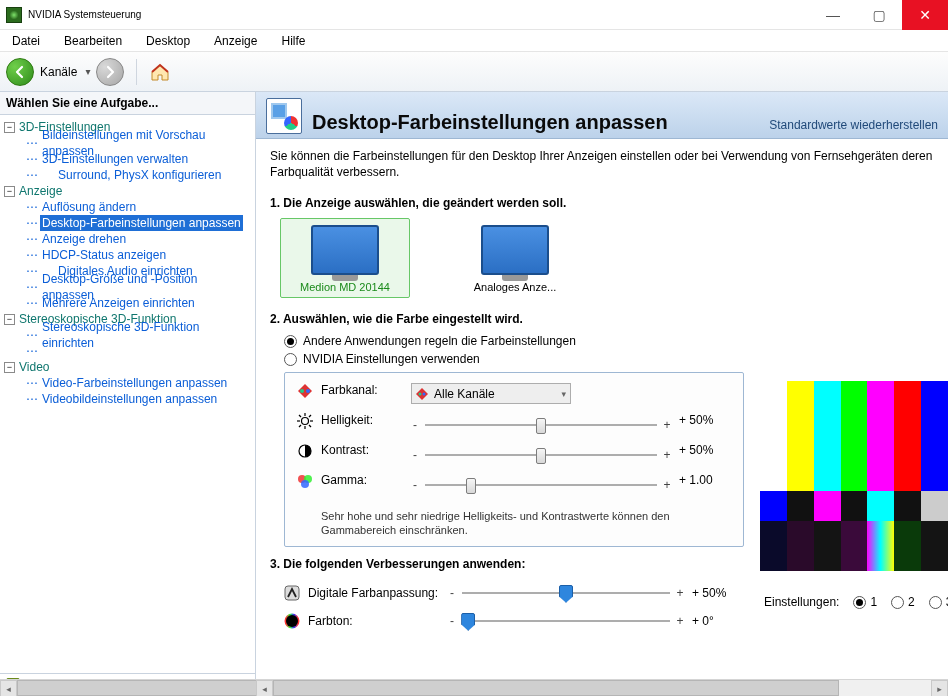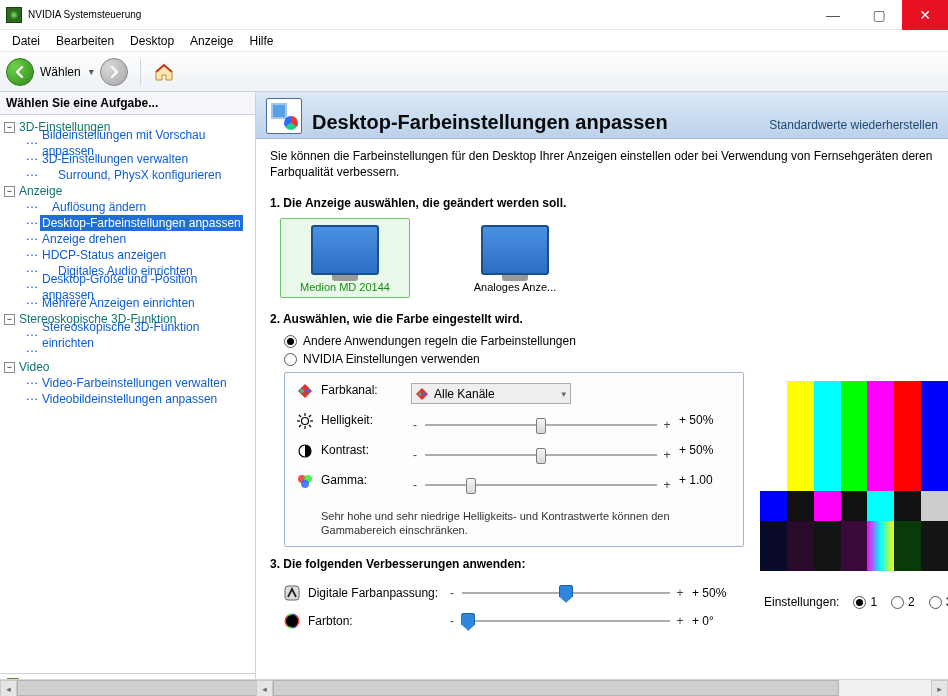--- a/index.html
+++ b/index.html
@@ -9,21 +9,21 @@
 .titlebar { height: 30px; display: flex; align-items: center; background: #fff; border-bottom: 1px solid #e5e5e5; }
 .titlebar .app-icon { width: 16px; height: 16px; margin: 0 6px 0 6px; background:#2b6b1e; border:1px solid #184010; position:relative; }
 .titlebar .app-icon::after{content:"";position:absolute;inset:3px;background:radial-gradient(circle,#7de36a 0%,#2b6b1e 80%);}
 .titlebar .title { flex: 0 0 auto; font-size: 10px; }
 .titlebar .spacer { flex: 1; }
 .win-btn { width: 46px; height: 30px; display:flex; align-items:center; justify-content:center; font-size:14px; }
 .win-btn.close { background:#e81123; color:#fff; }
 .win-btn.min, .win-btn.max { color:#555; }
 
 
-.menubar { height: 22px; display:flex; align-items:center; gap:0; padding:0 4px; border-bottom:1px solid #e5e5e5; }
+.menubar { height: 22px; display:flex; align-items:center; gap:8px; padding:0 4px; border-bottom:1px solid #e5e5e5; }
 .menubar span { padding:2px 8px; font-size:12px; cursor:default; }
 
 
 .toolbar { height:40px; display:flex; align-items:center; padding:0 6px; gap:6px; border-bottom:1px solid #c9d3df; background:linear-gradient(#fdfdfd,#eef2f6); }
 .nav-btn { width:28px; height:28px; border-radius:50%; display:flex; align-items:center; justify-content:center; font-size:14px; color:#fff; background:radial-gradient(circle at 30% 30%, #6fcf4a, #2e8b1a); border:1px solid #2e7a12; }
 .nav-btn.fwd { background:radial-gradient(circle at 30% 30%, #d9d9d9, #a6a6a6); border:1px solid #888; color:#fff; }
 .back-label { font-size:12px; }
 .dropdown-caret { font-size:10px; margin-left:2px; color:#555; }
 .tool-sep { width:1px; height:26px; background:#cfd6df; margin:0 6px; }
 .home-icon { width:22px; height:20px; position:relative; }
@@ -136,21 +136,21 @@
   <span>Anzeige</span>
   <span>Hilfe</span>
 </div>
 
 <div class="toolbar">
   <div class="nav-btn">
     <svg width="14" height="14" viewBox="0 0 14 14">
         <path d="M9 2 L4 7 L9 12" stroke="#fff" stroke-width="2.2" fill="none" stroke-linecap="round" stroke-linejoin="round"></path>
       </svg>
   </div>
-  <span class="back-label">Wählen</span>
+  <span class="back-label">Kanäle</span>
   <span class="dropdown-caret">▾</span>
   <div class="nav-btn fwd">
     <svg width="14" height="14" viewBox="0 0 14 14">
         <path d="M5 2 L10 7 L5 12" stroke="#fff" stroke-width="2.2" fill="none" stroke-linecap="round" stroke-linejoin="round"></path>
       </svg>
   </div>
   <div class="tool-sep"></div>
   <div class="home-icon">
     <svg viewBox="0 0 22 20">
         <path d="M3 10 L11 3 L19 10 L19 18 L13 18 L13 13 L9 13 L9 18 L3 18 Z" fill="#ffe7b0" stroke="#c28a2a" stroke-width="1"></path>
@@ -181,21 +181,21 @@
           <span class="tree-dots">⋯</span>
           <span class="tree-link" style="margin-left:16px">Surround, PhysX konfigurieren</span>
         </div>
 
       <div class="tree-node">
           <div class="tree-toggle">−</div>
           <span class="tree-cat">Anzeige</span>
         </div>
       <div class="tree-node">
           <span class="tree-dots">⋯</span>
-          <span class="tree-link" style="margin-left:10px">Auflösung ändern</span>
+          <span class="tree-link" style="margin-left:0">Auflösung ändern</span>
         </div>
       <div class="tree-node">
           <span class="tree-dots">⋯</span>
           <span class="tree-link selected" style="margin-left:0">Desktop-Farbeinstellungen anpassen</span>
         </div>
       <div class="tree-node">
           <span class="tree-dots">⋯</span>
           <span class="tree-link" style="margin-left:0">Anzeige drehen</span>
         </div>
       <div class="tree-node">
@@ -226,21 +226,21 @@
       <div class="tree-node">
           <span class="tree-dots">⋯</span>
         </div>
 
       <div class="tree-node">
           <div class="tree-toggle">−</div>
           <span class="tree-cat">Video</span>
         </div>
       <div class="tree-node">
           <span class="tree-dots">⋯</span>
-          <span class="tree-link" style="margin-left:0">Video-Farbeinstellungen verwalten</span>
+          <span class="tree-link" style="margin-left:0">Video-Farbeinstellungen anpassen</span>
         </div>
       <div class="tree-node">
           <span class="tree-dots">⋯</span>
           <span class="tree-link" style="margin-left:0">Videobildeinstellungen anpassen</span>
         </div>
     </div>
     <div class="hscroll">
       <div class="sbtn">◂</div>
       <div class="strack">
           <div class="sthumb"></div>

